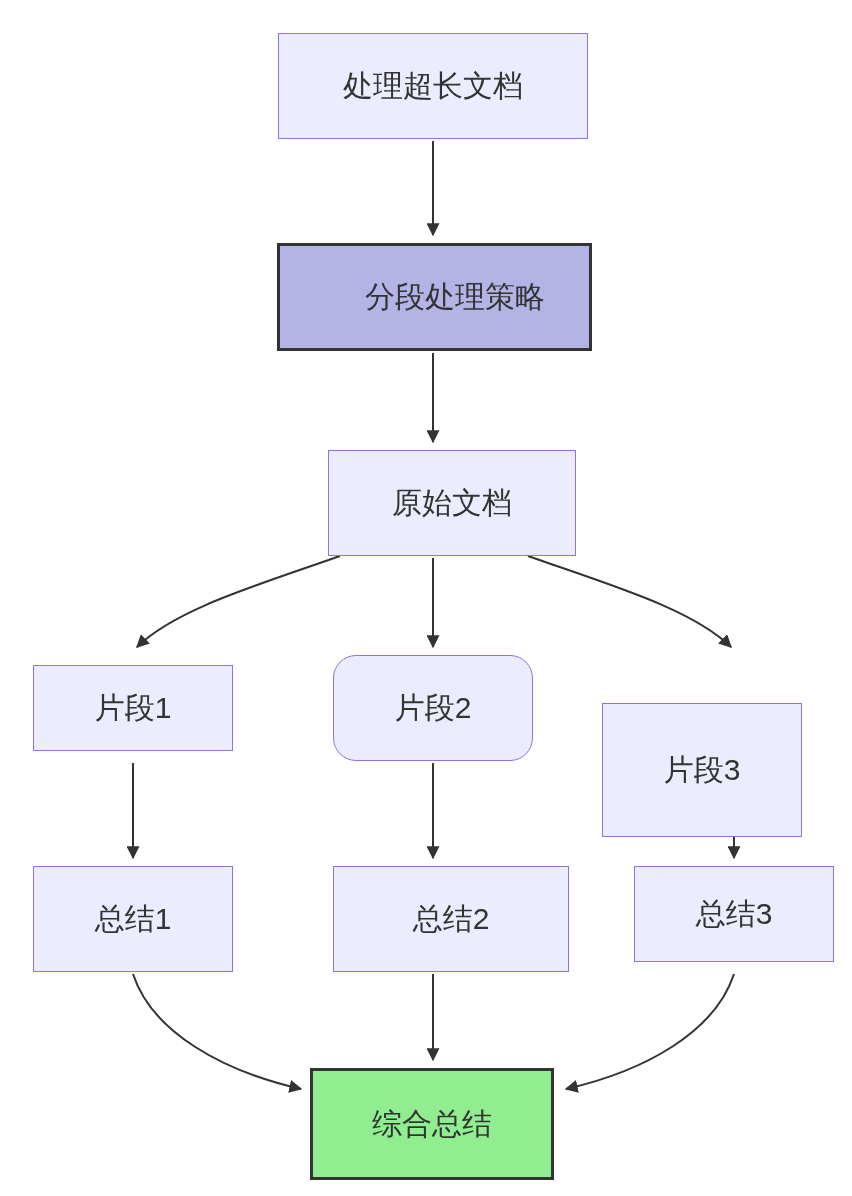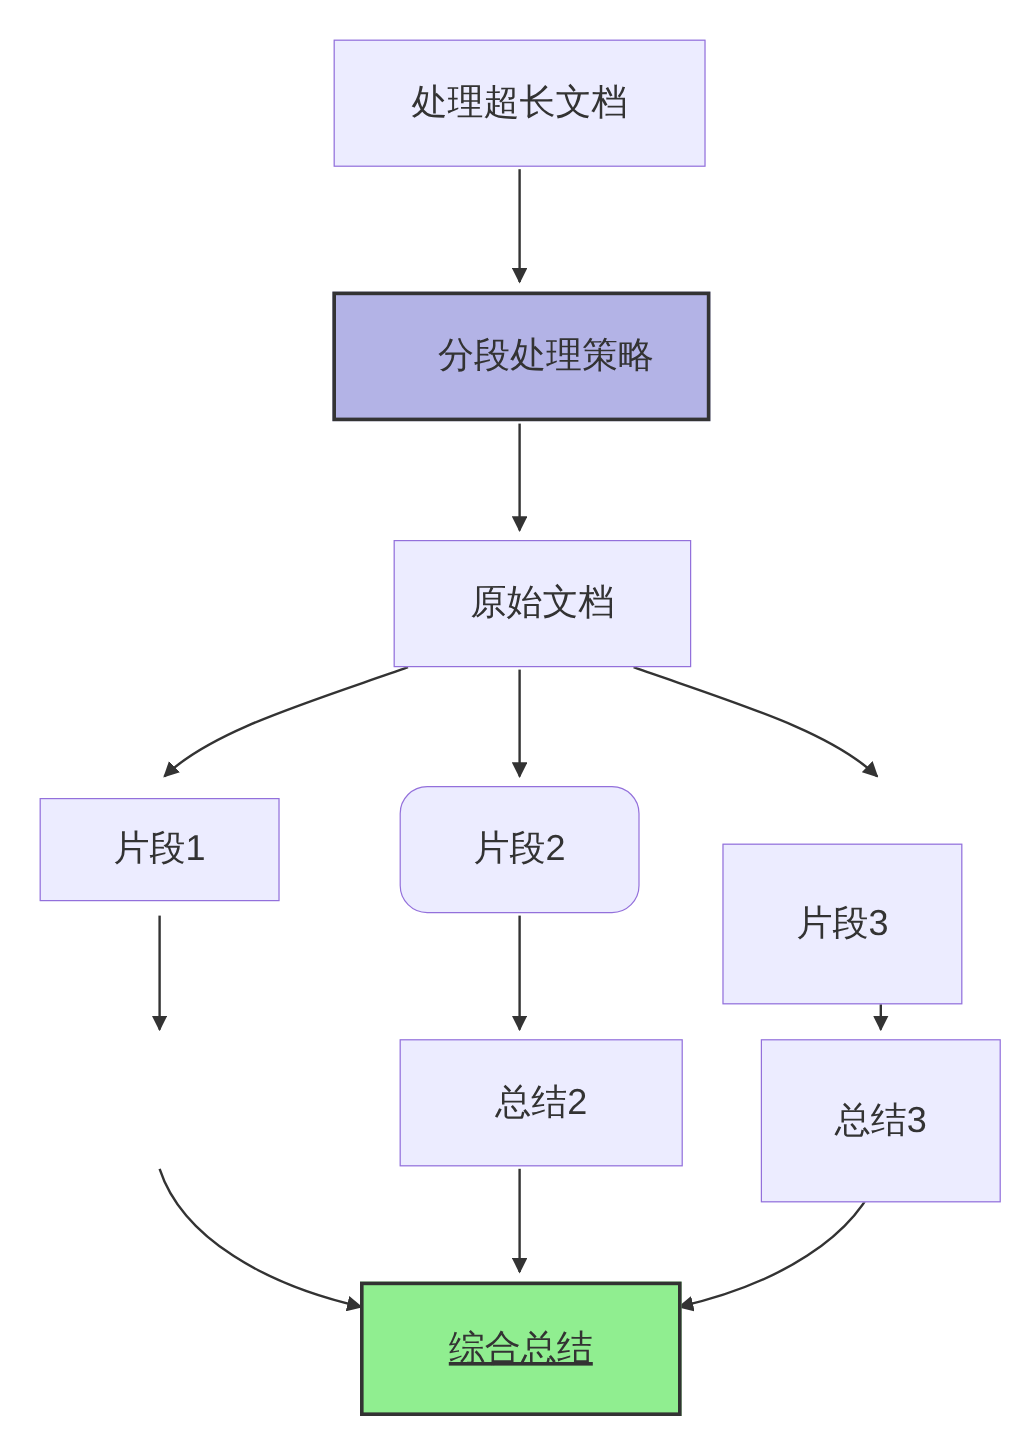--- a/index.html
+++ b/index.html
@@ -73,20 +73,21 @@
   <div class="node emphasis" style="left:277px; top:243px; width:315px; height:108px;padding-left:41px;">分段处理策略</div>
 
   <div class="node" style="left:328px; top:450px; width:248px; height:106px;">原始文档</div>
 
   <div class="node" style="left:33px; top:655px; width:200px; height:86px;margin-top:10px;">片段1</div>
 
   <div class="node" style="left:333px; top:655px; width:200px; height:106px;border-radius:23px;">片段2</div>
 
   <div class="node" style="left:602px; top:655px; width:200px; height:134px;margin-top:48px;">片段3</div>
 
+  <div class="node" style="left:33px; top:866px; width:200px; height:106px;">总结1</div>
 
   <div class="node" style="left:333px; top:866px; width:236px; height:106px;">总结2</div>
 
-  <div class="node" style="left:634px; top:866px; width:200px; height:136px;">总结3</div>
+  <div class="node" style="left:634px; top:866px; width:200px; height:96px;">总结3</div>
 
-  <div class="node final" style="left:300px; top:1068px; width:268px; height:112px;text-decoration:underline;">综合总结</div>
+  <div class="node final" style="left:310px; top:1068px; width:244px; height:112px;">综合总结</div>
 
 </div>
 
 </body></html>

